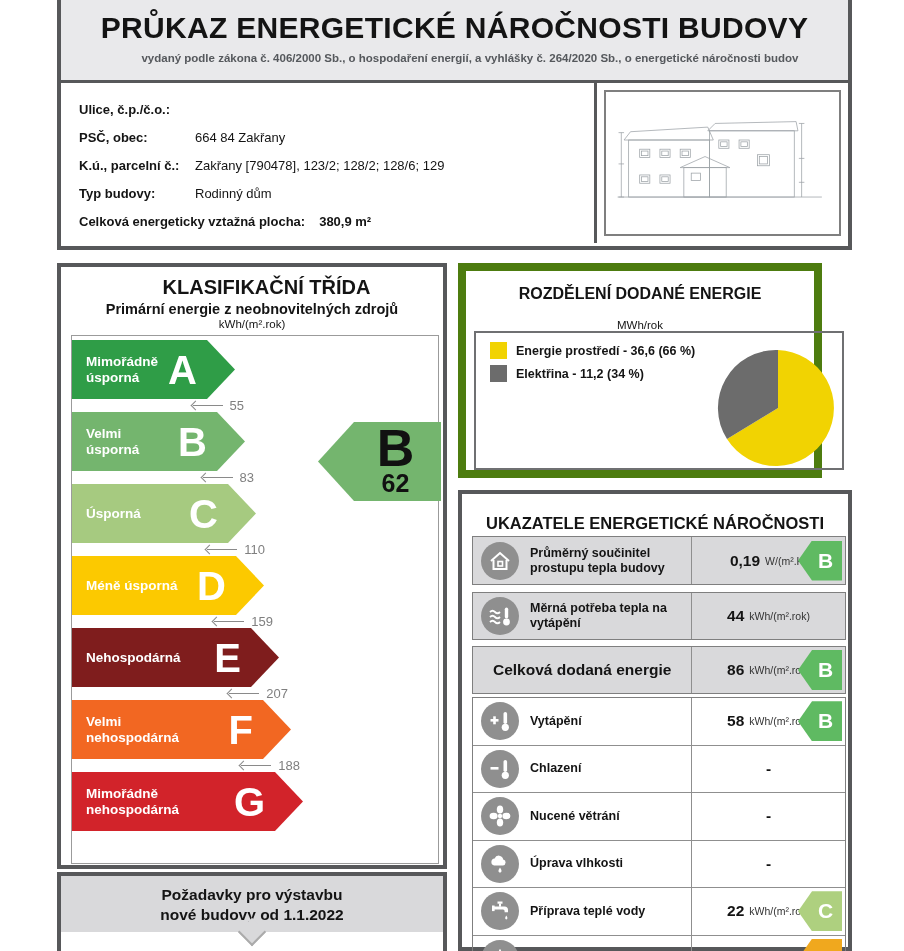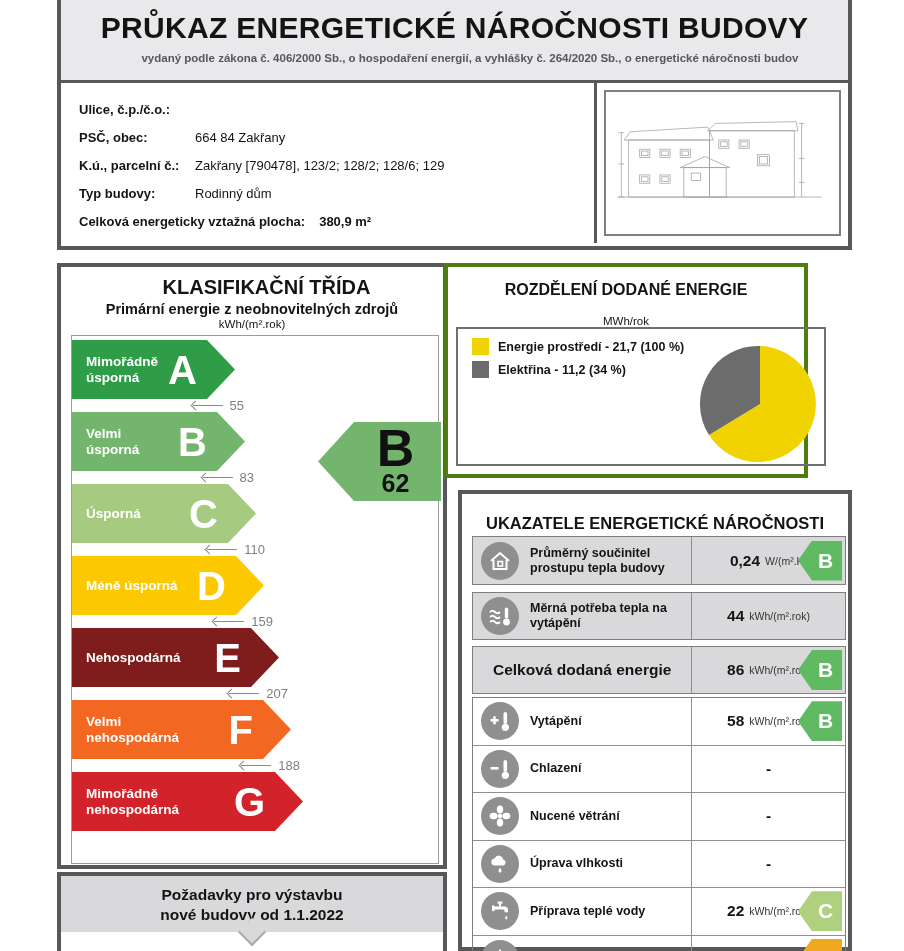--- a/index.html
+++ b/index.html
@@ -51,22 +51,22 @@
   
   .req-box{position:absolute;left:57px;top:872px;width:390px;height:90px;
            border:4px solid #57585A;box-sizing:border-box;background:#fff;}
   .req-hdr{position:relative;height:56px;background:#D9D9DB;text-align:center;
            font-size:15.5px;font-weight:bold;line-height:1.3;padding-top:9px;box-sizing:border-box;}
   .req-tail{position:absolute;left:50%;bottom:-10px;width:20px;height:20px;background:#D9D9DB;
             transform:translateX(-50%) rotate(45deg);
             border-right:2px solid #ABABAB;border-bottom:2px solid #ABABAB;box-sizing:border-box;}
 
   
-  .dist-panel{position:absolute;left:444px;top:263px;width:364px;height:215px;
-              border:4px solid #4d7c0f;box-sizing:border-box;background:#fff;text-align:center;}
+  .dist-panel{position:absolute;left:458px;top:263px;width:364px;height:215px;
+              border:8px solid #4d7c0f;box-sizing:border-box;background:#fff;text-align:center;}
   .dist-title{margin-top:14px;font-size:16px;font-weight:bold;}
   .dist-unit{margin-top:16px;font-size:11.5px;}
   .dist-box{position:absolute;left:8px;top:60px;width:370px;height:139px;border:2px solid #6F7072;
             box-sizing:border-box;text-align:left;overflow:hidden;}
   .legend{position:absolute;left:14px;top:9px;}
   .legend-item{display:flex;align-items:center;margin-bottom:6px;font-size:12.5px;font-weight:bold;}
   .legend-swatch{width:17px;height:17px;margin-right:9px;flex:none;}
   .pie-svg{position:absolute;right:0;top:0;}
 
   
@@ -246,21 +246,21 @@
 
   </div>
 
   <div class="dist-panel">
     <div class="dist-title">ROZDĚLENÍ DODANÉ ENERGIE</div>
     <div class="dist-unit">MWh/rok</div>
     <div class="dist-box">
       <div class="legend">
         <div class="legend-item">
           <span class="legend-swatch" style="background: rgb(241, 211, 2);"></span>
-          <span>Energie prostředí - 21,7 (100 %)</span>
+          <span>Energie prostředí - 36,6 (66 %)</span>
         </div>
         <div class="legend-item">
           <span class="legend-swatch" style="background: rgb(108, 108, 108);"></span>
           <span>Elektřina - 11,2 (34 %)</span>
         </div>
       </div>
       <svg class="pie-svg" width="366" height="135" viewBox="0 0 366 135">
         <path d="M302,75 L302,17 A58,58 0 1 1 251,106.1 Z" fill="#F1D302"></path>
         <path d="M302,75 L251,106.1 A58,58 0 0 1 302,17 Z" fill="#6C6C6C"></path>
       </svg>
@@ -276,21 +276,21 @@
           <span class="icon-circle">
             <svg width="24" height="24" viewBox="0 0 24 24">
                 <path d="M3 12 L12 4 L21 12" fill="none" stroke="#fff" stroke-width="2"></path>
                 <path d="M5.5 11 V20 H18.5 V11" fill="none" stroke="#fff" stroke-width="2"></path>
                 <rect x="10" y="12.5" width="4.5" height="4.5" fill="none" stroke="#fff" stroke-width="1.6"></rect>
               </svg>
           </span>
           <span class="ind-label">Průměrný součinitel prostupu tepla budovy</span>
         </div>
         <div class="cell-value">
-          <span class="val">0,24</span>
+          <span class="val">0,19</span>
           <span class="unit">W/(m².K)</span>
           <span class="badge" style="background: rgb(95, 186, 98);">B</span>
         </div>
       </div>
 
       <div class="ind-box r2">
         <div class="cell-label">
           <span class="icon-circle">
             <svg width="24" height="24" viewBox="0 0 24 24">
                 <g stroke="#fff" stroke-width="1.8" fill="none">

